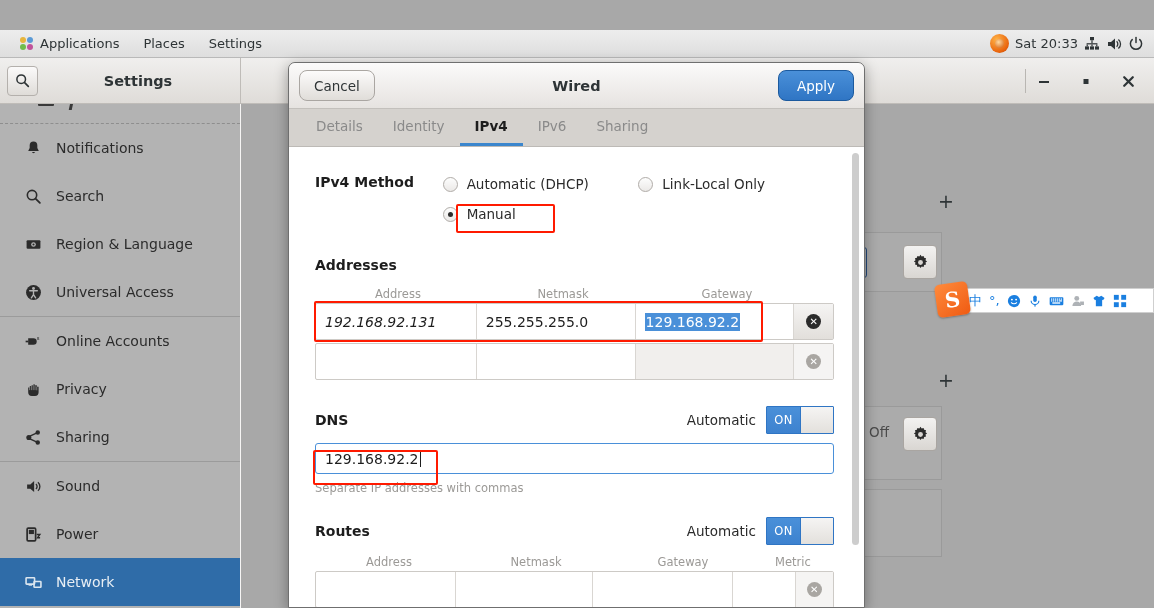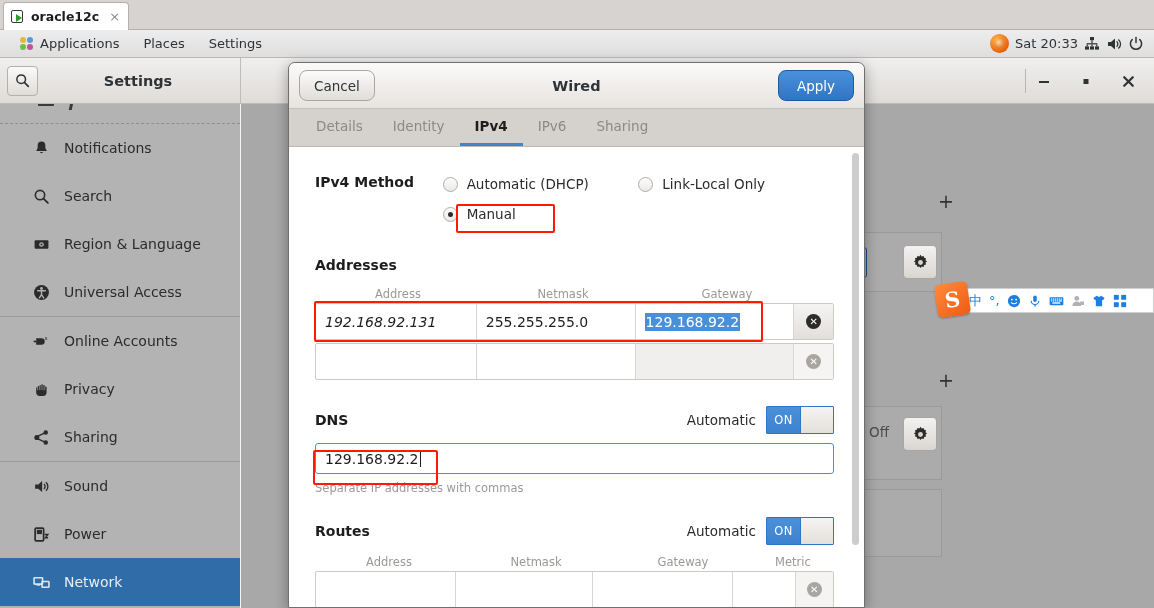--- a/index.html
+++ b/index.html
@@ -121,21 +121,21 @@
   .side-cut .stub {
     position: absolute; left: 38px; top: -8px; width: 16px; height: 10px;
     background: #3a3a3a; border-radius: 1px;
   }
   .side-cut .stub2 {
     position: absolute; left: 70px; top: -6px; width: 3px; height: 12px;
     background: #3a3a3a; transform: skewX(-12deg);
   }
   .side-item {
     height: 48px; display: flex; align-items: center; gap: 13px;
-    padding-left: 32px; cursor: pointer; color: #2b2b2b; font-size: 14px;
+    padding-left: 24px; cursor: pointer; color: #2b2b2b; font-size: 14px;
   }
   .side-item.active { background: #2f6ca8; color: #e8eef4; }
   .side-item .ico {
     width: 19px; height: 19px; display: flex; align-items: center;
     justify-content: center; flex: 0 0 19px;
   }
   .side-sep { height: 1px; background: #9b9b9b; margin: 0; }
 
   
   .content-area {
@@ -312,30 +312,20 @@
     display: inline-block; width: 1px; height: 17px; background: #1d1d1d;
     margin-left: 1px; vertical-align: middle;
   }
   .hint { font-size: 11.5px; color: #9b9996; margin-top: 7px; }
 </style>
 </head>
 <body>
 
 <div class="screen">
 
-  <div class="vmtabbar">
-    <div class="vmtab">
-      <span class="vmicon">
-        <span class="frame"></span>
-          <span class="play"></span>
-      </span>
-      <span class="label">oracle12c</span>
-      <span class="closex">×</span>
-    </div>
-  </div>
 
   <div class="panel">
     <div class="panel-left">
       <div class="panel-item">
         <span class="apps-icon">
           <i></i>
             <i></i>
             <i></i>
             <i></i>
         </span>

